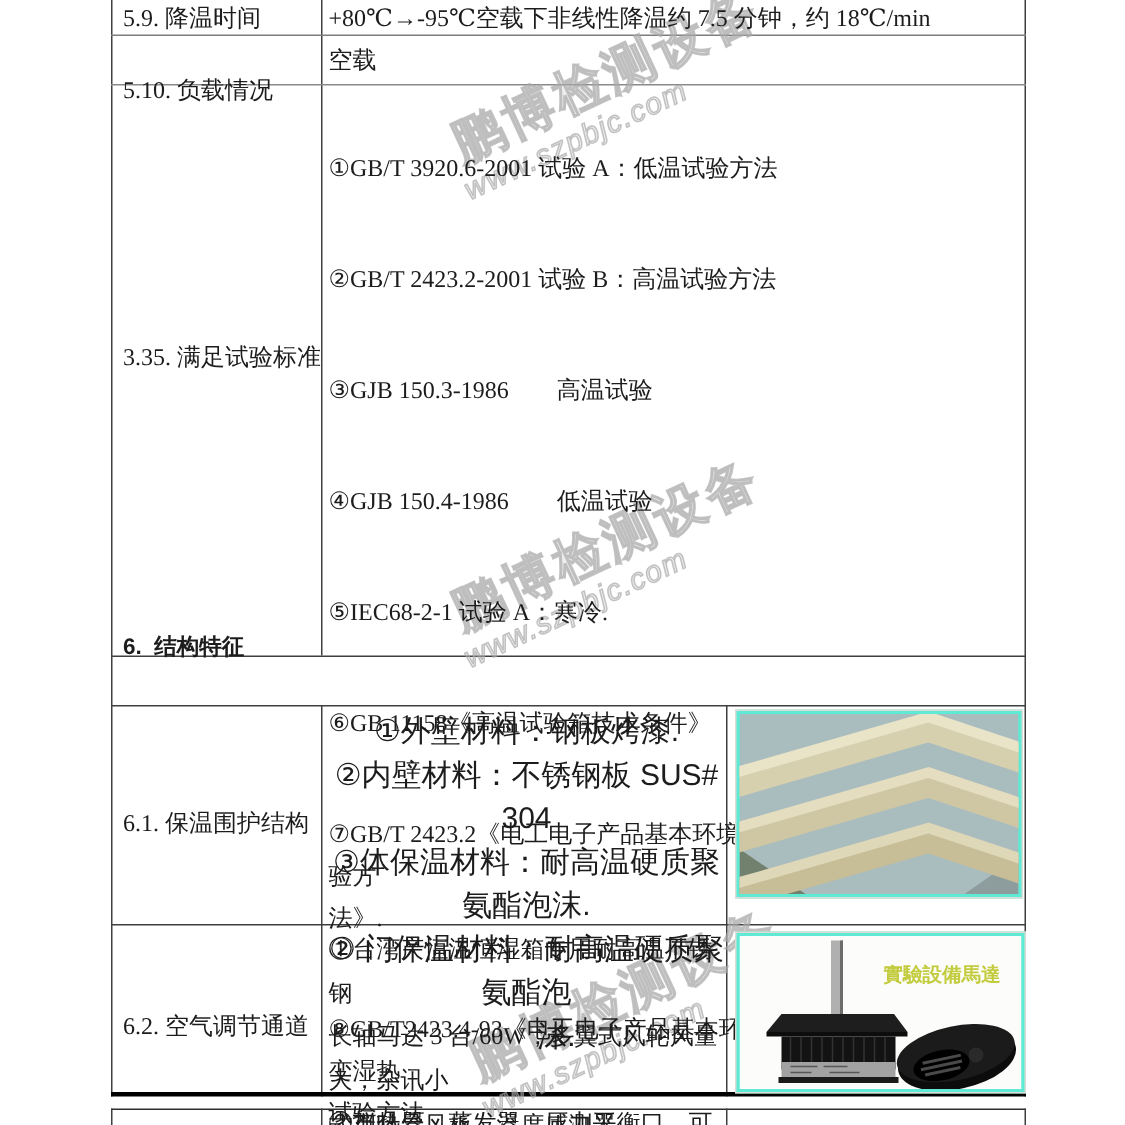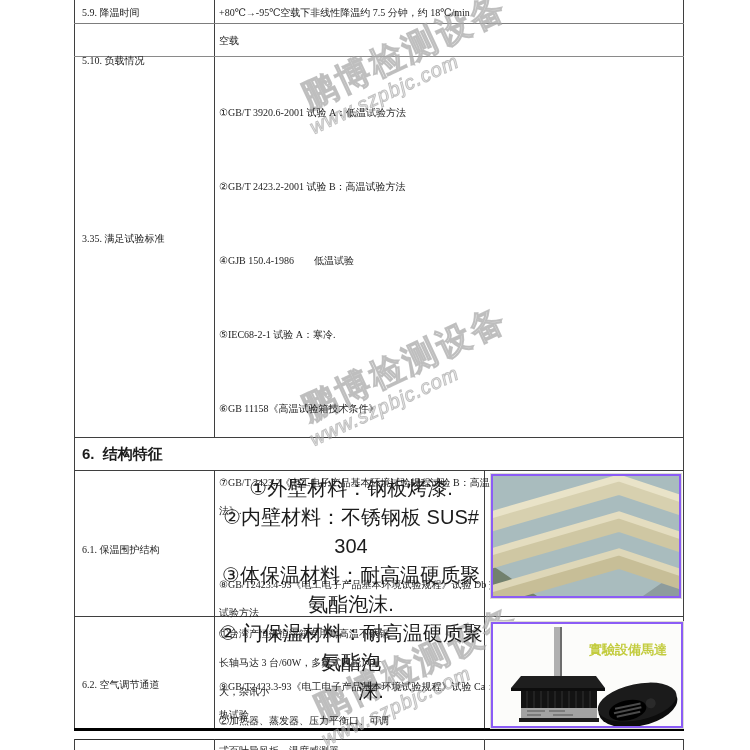--- a/index.html
+++ b/index.html
@@ -19,38 +19,38 @@
   .h-r3{left:74px;top:437px;width:610px;}
   .h-r4{left:74px;top:470px;width:610px;}
   .h-r5{left:74px;top:616px;width:610px;}
   .h-thick{left:74px;top:728px;width:610px;height:3px;background:#000;}
   .h-cont{left:74px;top:739px;width:610px;background:#2e2e2e;}
   .v-left2{left:74px;top:739px;height:11px;}
   .v-col1c{left:214px;top:739px;height:11px;}
   .v-col2c{left:484px;top:739px;height:11px;}
   .v-right2{left:683px;top:739px;height:11px;}
   
-  .cell{position:absolute;font-size:10px;line-height:20px;white-space:pre-wrap;z-index:2;}
+  .cell{position:absolute;font-size:16px;line-height:20px;white-space:pre-wrap;z-index:2;}
   .lab-59{left:82px;top:3px;width:130px;}
   .con-59{left:219px;top:3px;width:462px;}
   .lab-510{left:82px;top:31px;width:132px;margin-top:20px;}
   .con-510{left:219px;top:31px;width:462px;}
   .lab-511{left:82px;top:229px;width:132px;}
   .items-511{left:219px;top:59px;width:458px;}
   .items-511 .item{line-height:28px;margin-bottom:6px;white-space:pre-wrap;}
-  .sec6{left:82px;top:444px;width:400px;font-weight:bold;font-size:15px;
+  .sec6{left:82px;top:422px;width:400px;font-weight:bold;font-size:15px;
         font-family:"Liberation Sans","DejaVu Sans",sans-serif;}
   .lab-61{left:82px;top:540px;width:132px;}
   .con-61{left:219px;top:474px;width:264px;line-height:29px;
           font-family:"Liberation Sans","DejaVu Sans",sans-serif;font-size:20px;text-align:center;}
   .lab-62{left:82px;top:675px;width:132px;font-family:Liberation Serif, serif;}
   .con-62{left:219px;top:619px;width:264px;line-height:29px;}
   .con-cont{left:219px;top:741px;width:264px;}
   
-  .photo{position:absolute;z-index:2;border:1px solid #dcdcd4;background:#8b5cf6;padding:2px;}
+  .photo{position:absolute;z-index:2;border:1px solid #dcdcd4;background:#5eead4;padding:2px;}
   .photo-insulation{left:490px;top:473px;}
   .photo-motor{left:490px;top:621px;}
   .photo svg{display:block;}
   
   .wm{position:absolute;z-index:1;transform:rotate(-25deg);transform-origin:left top;
       color:rgba(195,195,195,0.30);-webkit-text-stroke:1px rgba(165,165,165,0.65);
       font-family:"Liberation Sans","DejaVu Sans",sans-serif;pointer-events:none;}
   .wm-brand{font-size:34px;font-weight:bold;letter-spacing:3px;line-height:36px;}
   .wm-site{font-size:20px;font-style:italic;letter-spacing:1px;line-height:24px;margin-left:-6px;}
   .wm1{left:296px;top:82px;}
@@ -95,20 +95,21 @@
   <div class="cell lab-59">5.9. 降温时间</div>
   <div class="cell con-59">+80℃→-95℃空载下非线性降温约 7.5 分钟，约 18℃/min</div>
 
   <div class="cell lab-510">5.10. 负载情况</div>
   <div class="cell con-510">空载</div>
 
   <div class="cell lab-511">3.35. 满足试验标准</div>
   <div class="cell items-511">
     <div class="item">①GB/T 3920.6-2001 试验 A：低温试验方法</div>
     <div class="item">②GB/T 2423.2-2001 试验 B：高温试验方法</div>
+    <div class="item">③GJB 150.3-1986　　高温试验</div>
     <div class="item">④GJB 150.4-1986　　低温试验</div>
     <div class="item">⑤IEC68-2-1 试验 A：寒冷.</div>
     <div class="item">⑥GB 11158《高温试验箱技术条件》</div>
     <div class="item">⑦GB/T 2423.2《电工电子产品基本环境试验规程试验 B：高温试验方
 法》.</div>
     <div class="item">⑧GB/T2423.4-93《电工电子产品基本环境试验规程》试验 Db 交变湿热
 试验方法</div>
     <div class="item">⑨GB/T2423.3-93《电工电子产品基本环境试验规程》试验 Ca：恒定湿
 热试验</div>
   </div>

